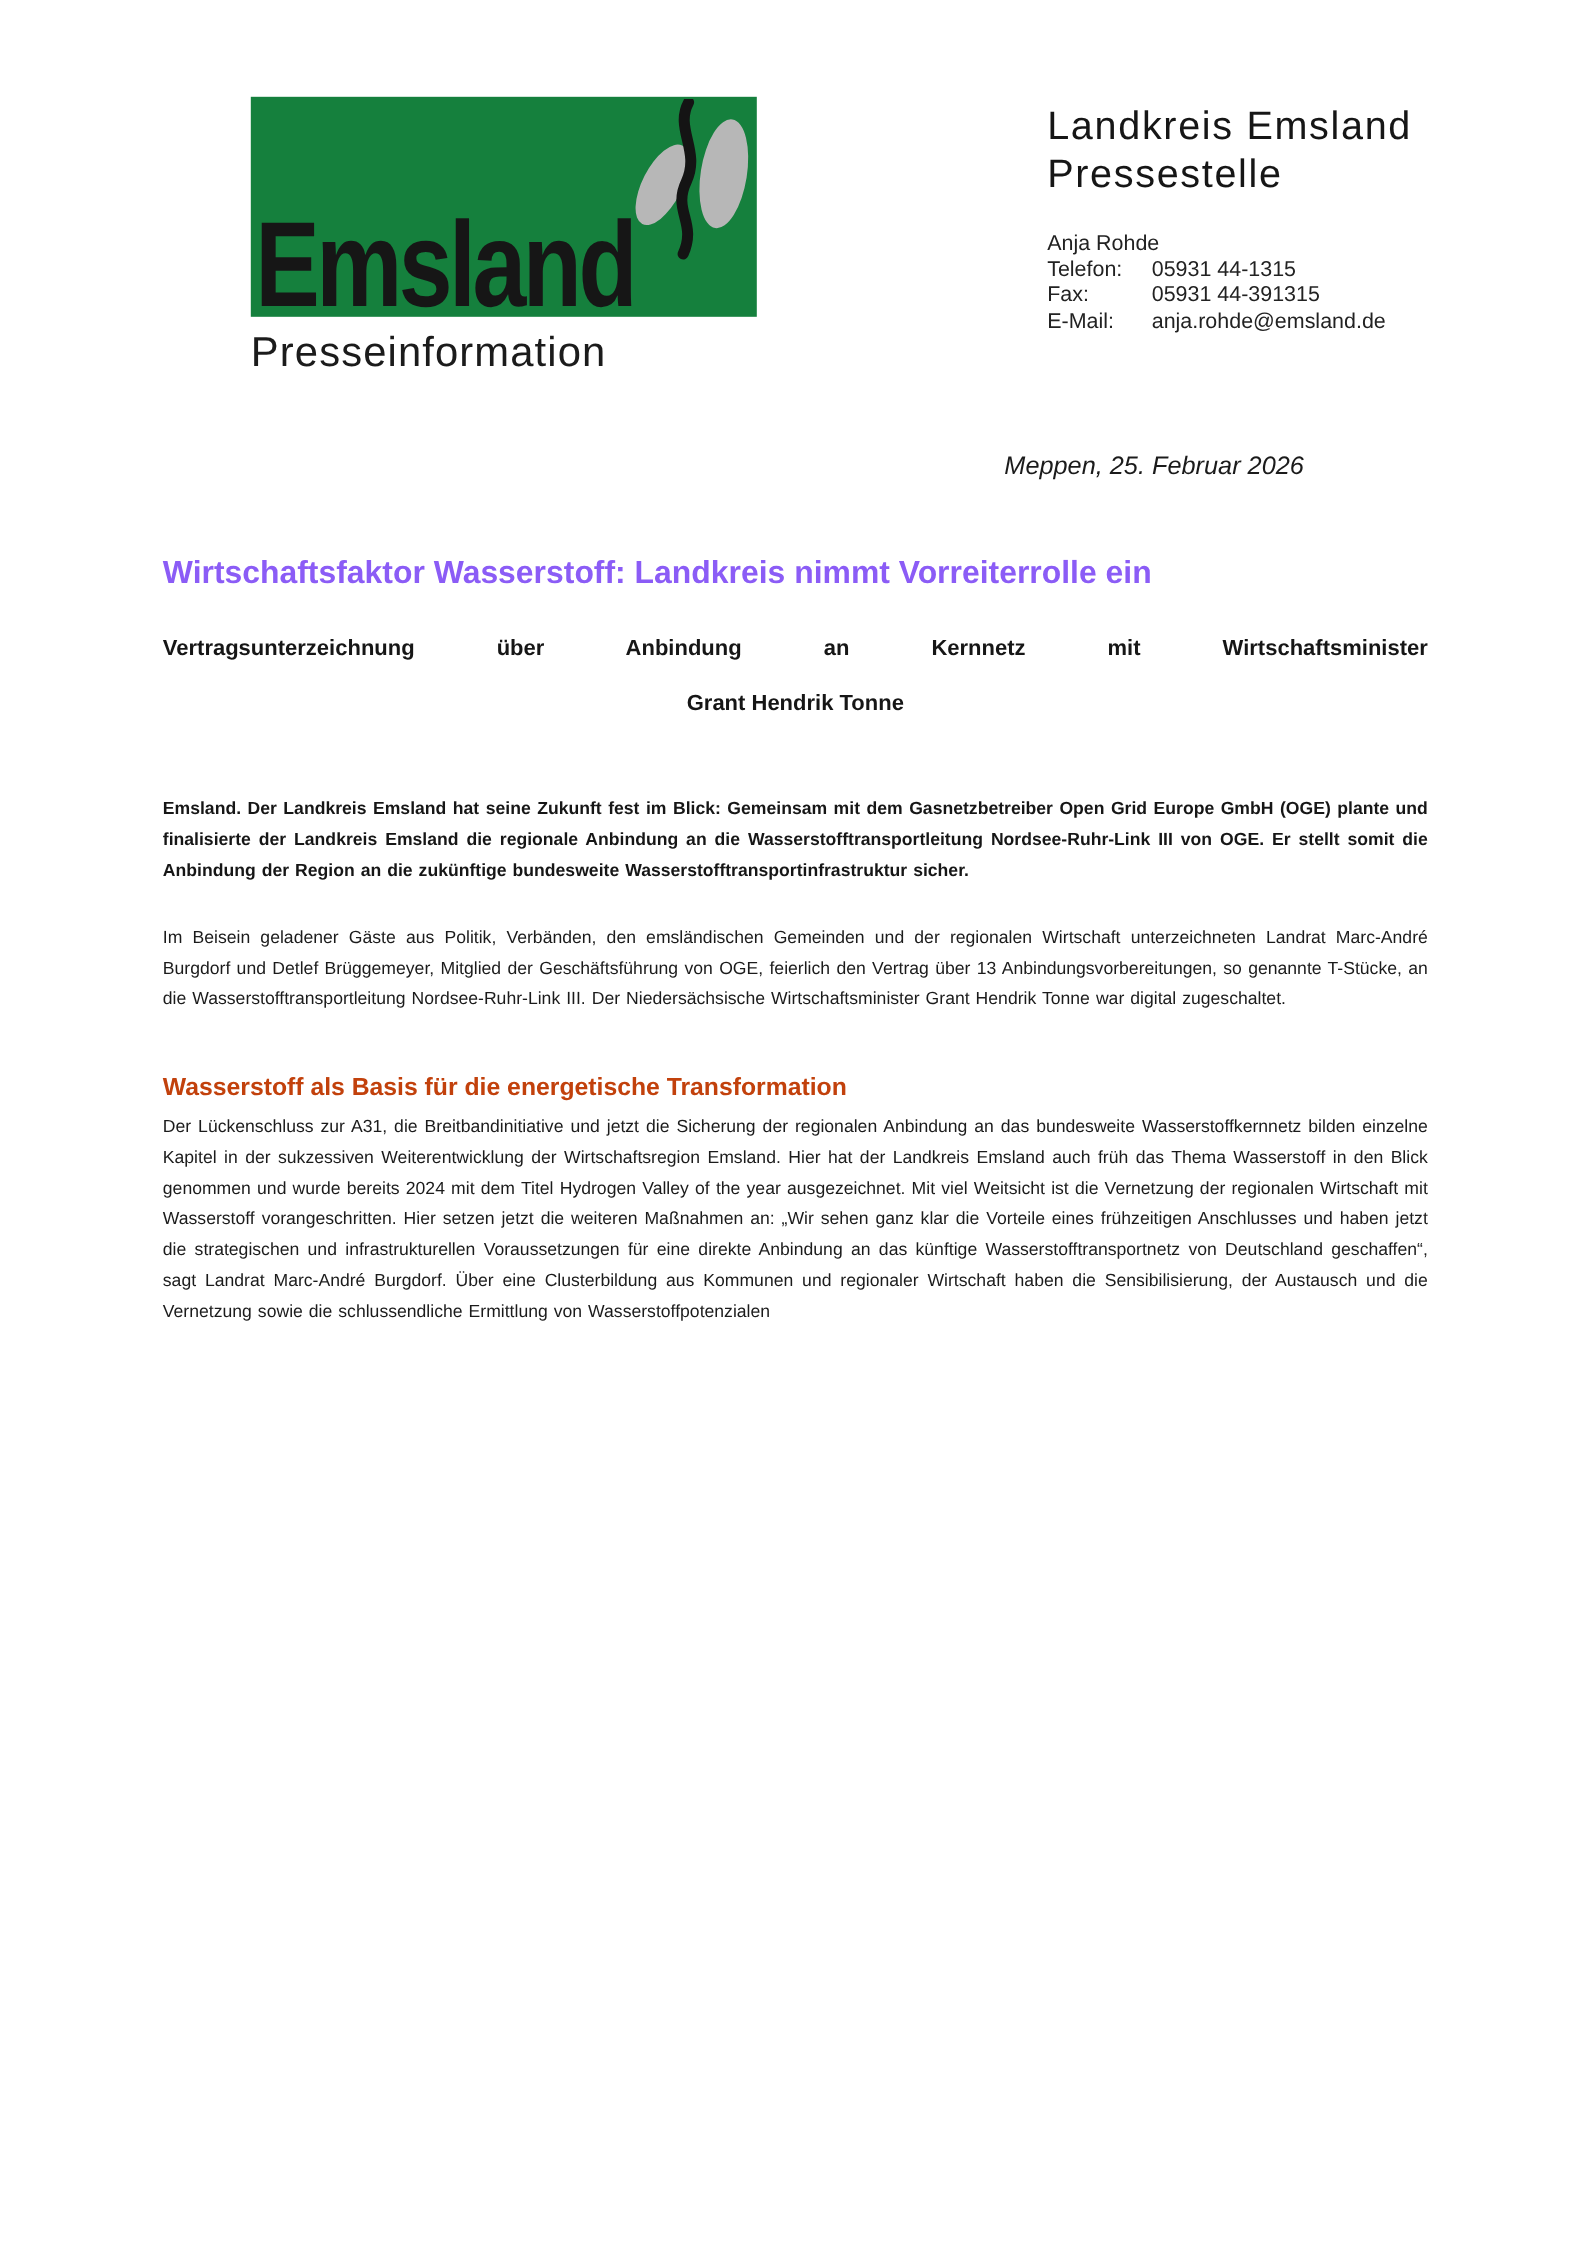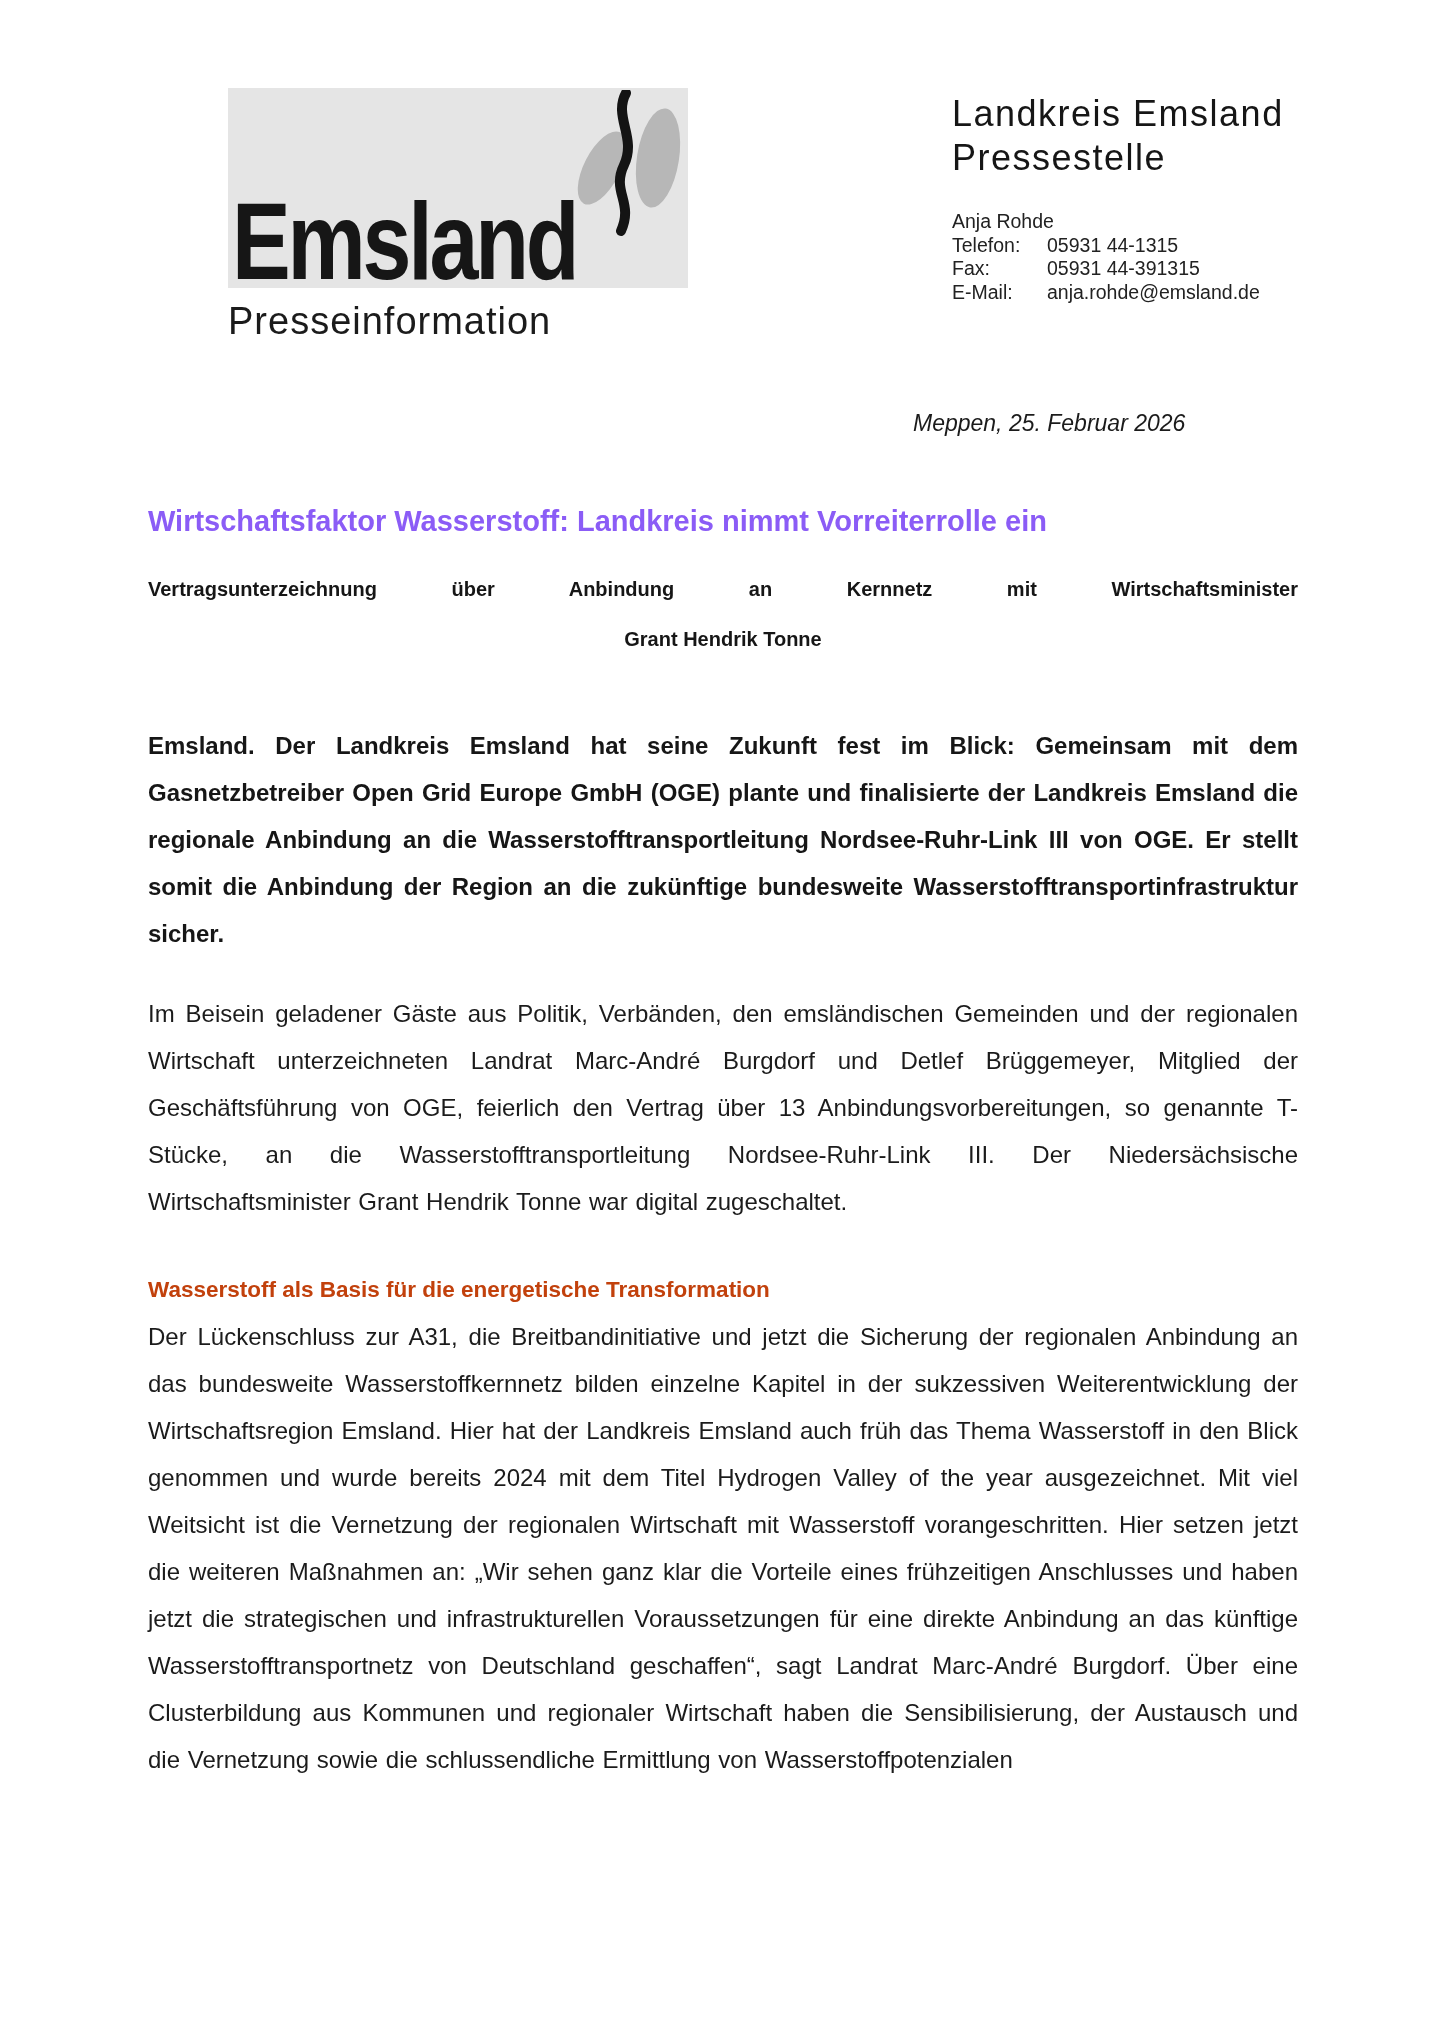--- a/index.html
+++ b/index.html
@@ -9,21 +9,21 @@
     margin:0 auto;
     background:#ffffff;
     font-family:"Liberation Sans","DejaVu Sans",sans-serif;
     color:#1b1b1b;
     overflow:hidden;
   }
   
   .logo-box{
     position:absolute;left:228px;top:88px;
     width:460px;height:200px;
-    background:#e5e5e5;
+    background:#15803d;
   }
   .logo-wordmark{
     position:absolute;left:4px;bottom:-8px;
     font-size:110px;font-weight:700;line-height:1;
     letter-spacing:-4px;color:#161616;
     transform:scaleX(0.8);transform-origin:left bottom;
     white-space:nowrap;
   }
   .logo-emblem{position:absolute;top:2px;right:0;}
   .logo-subtitle{
@@ -47,21 +47,21 @@
   }
   
   .article{position:absolute;left:148px;top:502px;width:1150px;}
   .article h1{
     margin:0;font-size:29px;line-height:38px;font-weight:700;color:#8b5cf6;
   }
   .subtitle{margin-top:24px;font-size:20px;line-height:50px;font-weight:700;color:#161616;}
   .subtitle-line-1{text-align:justify;text-align-last:justify;}
   .subtitle-line-2{text-align:center;}
   .para{
-    font-size:24px;line-height:47px;text-align:justify;margin:0;
+    font-size:16px;line-height:28px;text-align:justify;margin:0;
     hyphens:none;word-spacing:1px;color:#1b1b1b;
   }
   .lead{font-weight:700;margin-top:58px;color:#161616;}
   .body-2{margin-top:33px;}
   .section-heading{
     margin:41px 0 0 0;font-size:22.5px;line-height:47px;font-weight:700;color:#c2410c;
   }
   .section-para{margin-top:0;}
 </style>
 </head>

